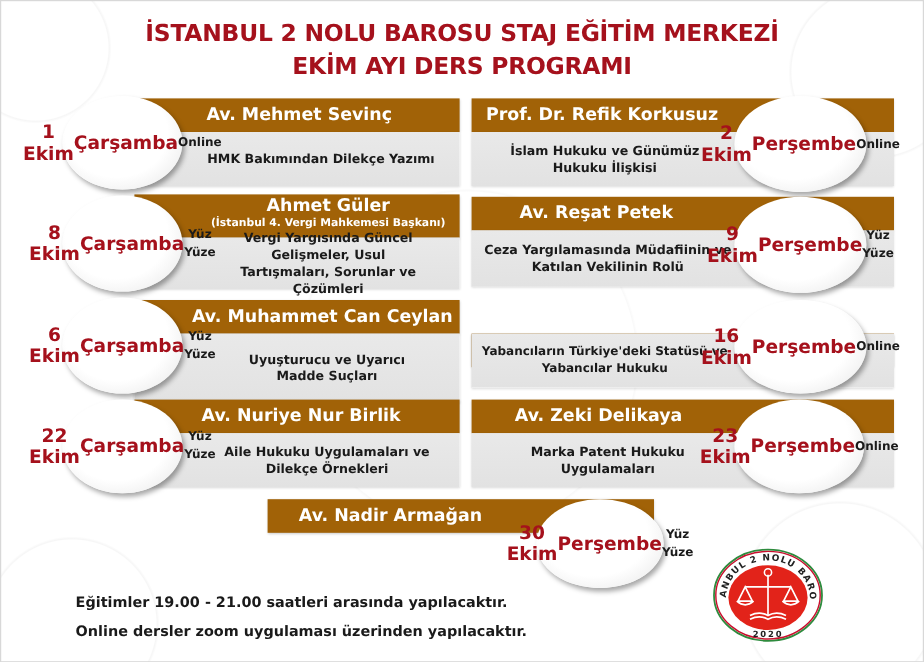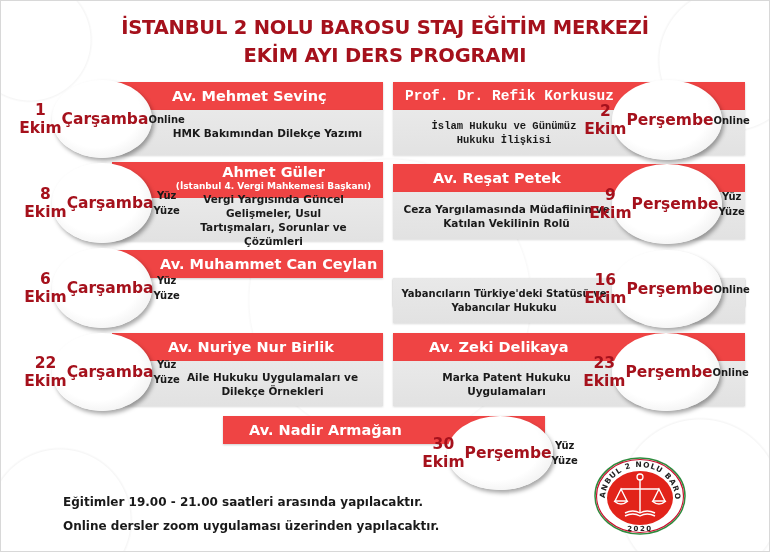--- a/index.html
+++ b/index.html
@@ -20,21 +20,21 @@
   }
   .frame { position:absolute; inset:0; border:1px solid #d8d8d8; pointer-events:none; }
   .title {
     position:absolute; left:0; right:0; top:14px;
     text-align:center; color:#a5111c; font-weight:bold;
     font-size:19.5px; line-height:28px; letter-spacing:-0.2px;
   }
   .card { position:absolute; }
   .card .head {
     position:absolute; left:0; right:0; top:0; height:28px;
-    background:#ef4444; color:#fff; font-weight:bold;
+    background:#a16207; color:#fff; font-weight:bold;
     font-size:14.5px; line-height:28px;
     box-shadow:0 1px 2px rgba(0,0,0,0.2);
   }
   .card .head.two { height:36px; line-height:17px; padding-top:2px; box-sizing:border-box; }
   .card .head .sub { font-size:9px; line-height:11px; display:block; }
   .card .body {
     position:absolute; left:0; right:0; bottom:0;
     background:linear-gradient(#e9e9e9,#e2e2e2);
     color:#1a1a1a; font-weight:bold; font-size:10.5px; line-height:14px;
     display:flex; align-items:center; justify-content:center; text-align:center;
@@ -69,21 +69,21 @@
   <div class="body" style="top:28px;padding-left:40px;">
       <span>HMK Bakımından Dilekçe Yazımı</span>
     </div>
 </div>
 <div class="circle" style="left:52px;top:80px;width:100px;height:78px;">
   <div class="date">1 Ekim</div>
   <div class="day">Çarşamba</div>
   <div class="mode">Online</div>
 </div>
 
-<div class="card" style="left:393px;top:82px;width:352px;height:73px;font-family:Liberation Mono, monospace;">
+<div class="card" style="left:393px;top:82px;width:352px;height:73px;">
   <div class="head" style="padding-left:12px;text-align:left;"><span>Prof. Dr. Refik Korkusuz</span></div>
   <div class="body" style="top:28px;padding-right:130px;">
       <span style="display:block;width:170px;">İslam Hukuku ve Günümüz Hukuku İlişkisi</span>
     </div>
 </div>
 <div class="circle" style="left:612px;top:80px;width:110px;height:80px;">
   <div class="date">2 Ekim</div>
   <div class="day">Perşembe</div>
   <div class="mode">Online</div>
 </div>
@@ -110,20 +110,23 @@
     </div>
 </div>
 <div class="circle" style="left:612px;top:164px;width:110px;height:80px;">
   <div class="date">9 Ekim</div>
   <div class="day">Perşembe</div>
   <div class="mode">Yüz Yüze</div>
 </div>
 
 <div class="card" style="left:112px;top:250px;width:271px;height:86px;">
   <div class="head" style="padding-left:48px;text-align:left;"><span>Av. Muhammet Can Ceylan</span></div>
+  <div class="body" style="top:28px;padding-left:50px;">
+      <span style="display:block;width:150px;">Uyuşturucu ve Uyarıcı Madde Suçları</span>
+    </div>
 </div>
 <div class="circle" style="left:52px;top:248px;width:100px;height:80px;">
   <div class="date">6 Ekim</div>
   <div class="day">Çarşamba</div>
   <div class="mode">Yüz Yüze</div>
 </div>
 
 <div class="card" style="left:393px;top:250px;width:352px;height:73px;">
   <div class="head" style="padding-left:2px;text-align:right;margin-top:28px;"><span>Av. Uğur Faruk Tüzün</span></div>
   <div class="body" style="top:28px;padding-right:130px;">

